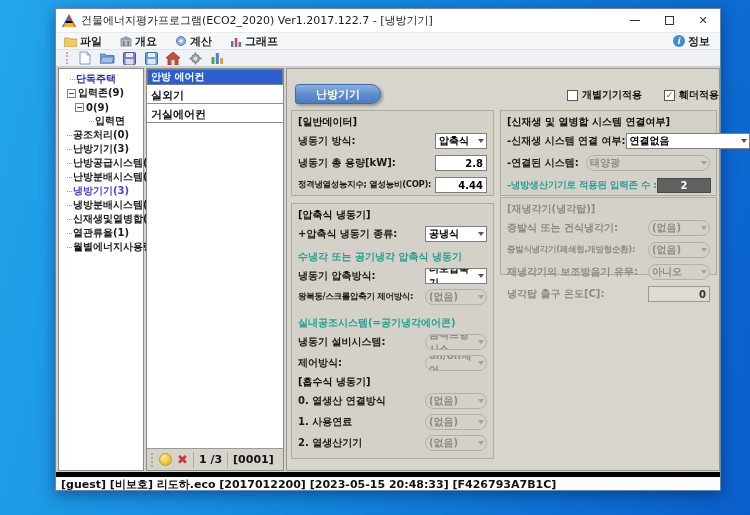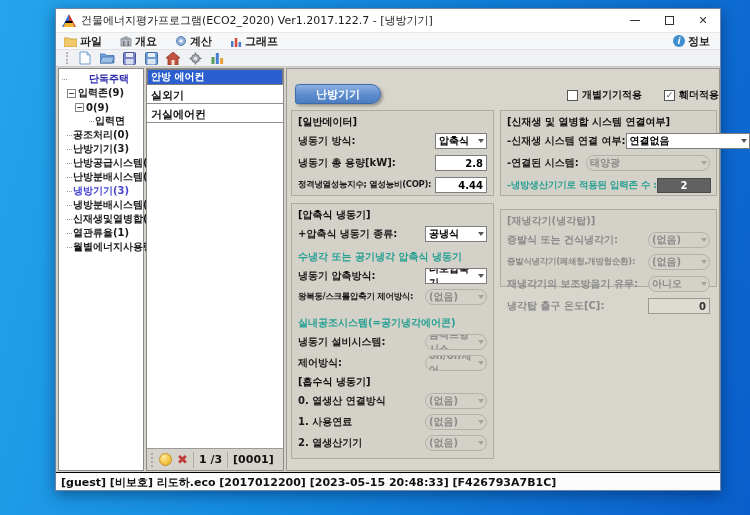--- a/index.html
+++ b/index.html
@@ -36,21 +36,21 @@
   .tb-btn { width:16px; height:16px; display:flex; align-items:center; justify-content:center; }
   
   .content { flex:1 1 auto; position:relative; background:#d6d3ca; }
   .panel { position:absolute; background:#fff; border:1px solid #8a8a8a; }
   .tree-panel  { left:2px;  top:1px; width:86px;  height:403px; padding-top:3px; }
   .list-panel  { left:90px; top:1px; width:138px; height:403px; }
   .main-panel  { left:230px;top:1px; width:434px; height:403px; background:#d8d5cc; border:1px solid #9a978f; }
   
   .tnode { display:flex; align-items:center; height:14px; font-size:10px; font-weight:bold; color:#1a1a1a; white-space:nowrap; }
   .tnode .dash { width:5px; height:0; border-top:1px dotted #999; margin-right:1px; flex:0 0 auto; }
-  .lv0 { padding-left:3px;gap:21px; }
+  .lv0 { padding-left:11px; }
   .lv1 { padding-left:8px; }
   .lv2 { padding-left:16px; }
   .lv3 { padding-left:30px; }
   .t-blue { color:#2d2dae; }
   .t-sel  { color:#4545d2; }
   .expander { width:9px; height:9px; border:1px solid #848484; background:#fff; color:#333; font-size:8px; line-height:7px; text-align:center; margin-right:2px; flex:0 0 auto; }
   
   .litem { height:19px; border-bottom:1px solid #8f8f8f; display:flex; align-items:flex-end; padding-left:4px; font-size:11px; font-weight:bold; color:#111; background:#fff; }
   .litem.sel { background:#2b5fd0; color:#fff; }
   .list-bottom { position:absolute; left:0; right:0; bottom:0; height:22px; background:#d6d3ca; border-top:1px solid #9a9a9a; display:flex; align-items:center; gap:5px; padding-left:4px; font-size:11px; font-weight:bold; color:#111; }
@@ -65,42 +65,42 @@
     color:#fff; font-size:11px; font-weight:bold; display:flex; align-items:center; justify-content:center;
     box-shadow:2px 2px 3px rgba(0,0,0,.3); }
   .cbrow { position:absolute; top:19px; left:280px; display:flex; gap:22px; align-items:center; }
   .cbwrap { display:flex; align-items:center; gap:4px; font-size:10px; font-weight:bold; color:#111; }
   .cb { width:11px; height:11px; background:#fff; border:1px solid #555; display:flex; align-items:center; justify-content:center; font-size:9px; color:#555; }
   .cb.checked::after { content:"✓"; }
   .group { position:absolute; background:#d4d1c8; border:1px solid #aeaba2; padding:4px 6px 0 6px; }
   .g1 { left:4px;  top:41px;  width:203px; height:86px; }
   .g2 { left:213px; top:41px; width:217px; height:86px; }
   .g3 { left:4px;  top:134px; width:203px; height:256px; }
-  .g4 { left:213px; top:140px; width:217px; height:78px; }
+  .g4 { left:213px; top:128px; width:217px; height:78px; }
   .g-title { font-size:10px; font-weight:bold; color:#111; height:15px; }
   .g-title.dis { color:#8b8b8b; }
   .teal { color:#27a094; font-size:10px; font-weight:bold; height:16px; display:flex; align-items:center; }
   .frow { display:flex; align-items:center; justify-content:space-between; height:22px; }
   .frow.h21 { height:21px; }
   .flabel { font-size:10px; font-weight:bold; color:#1a1a1a; white-space:nowrap; }
   .flabel.small { font-size:8.5px; letter-spacing:-0.3px; }
   .flabel.dis { color:#8b8b8b; }
   .flabel.tealc { color:#27a094; font-size:9.5px; letter-spacing:-0.2px; }
   .sel, .inp { background:#fff; border:1px solid #7e7e7e; height:16px; display:flex; align-items:center; font-size:10px; font-weight:bold; color:#000; overflow:hidden; flex:0 0 auto; }
   .sel { justify-content:space-between; padding:0 2px 0 3px; }
   .inp { justify-content:flex-end; padding:0 3px; }
   .sel.dis { background:#d4d1c8; border-color:#b4b1a8; color:#8b8b8b;border-radius:8px; }
   .inp.dis { background:#dedbd3; border-color:#9c998f; color:#333; }
   .w52 { width:52px; } .w62 { width:62px; } .w124 { width:124px; }
   .arr { width:0; height:0; border-left:3px solid transparent; border-right:3px solid transparent; border-top:4px solid #555; margin-left:2px; flex:0 0 auto; }
   .sel.dis .arr { border-top-color:#a5a29a; }
   .countbox { width:54px; height:15px; background:#616161; border:1px solid #4a4a4a; color:#fff; font-size:10px; font-weight:bold; display:flex; align-items:center; justify-content:center; flex:0 0 auto; }
   .gap6 { height:5px; } .gap8 { height:8px; } .gap2 { height:2px; }
   
-  .statusbar { height:18px; background:#fcfcfc; border-top:1px solid #000000; display:flex; align-items:flex-end; padding-left:5px; font-size:11px; font-weight:bold; color:#111; flex:0 0 auto; white-space:nowrap; overflow:hidden; }
+  .statusbar { height:18px; background:#fcfcfc; border-top:5px solid #000000; display:flex; align-items:flex-start; padding-left:5px; font-size:11px; font-weight:bold; color:#111; flex:0 0 auto; white-space:nowrap; overflow:hidden; }
 </style>
 </head>
 <body>
 
 <div class="window">
 
   <div class="titlebar">
     <svg class="app-logo" viewBox="0 0 14 13">
       <polygon points="7,0 0,13 7,13" fill="#2f6fd0"></polygon>
       <polygon points="7,0 14,13 7,13" fill="#d23b2f"></polygon>

